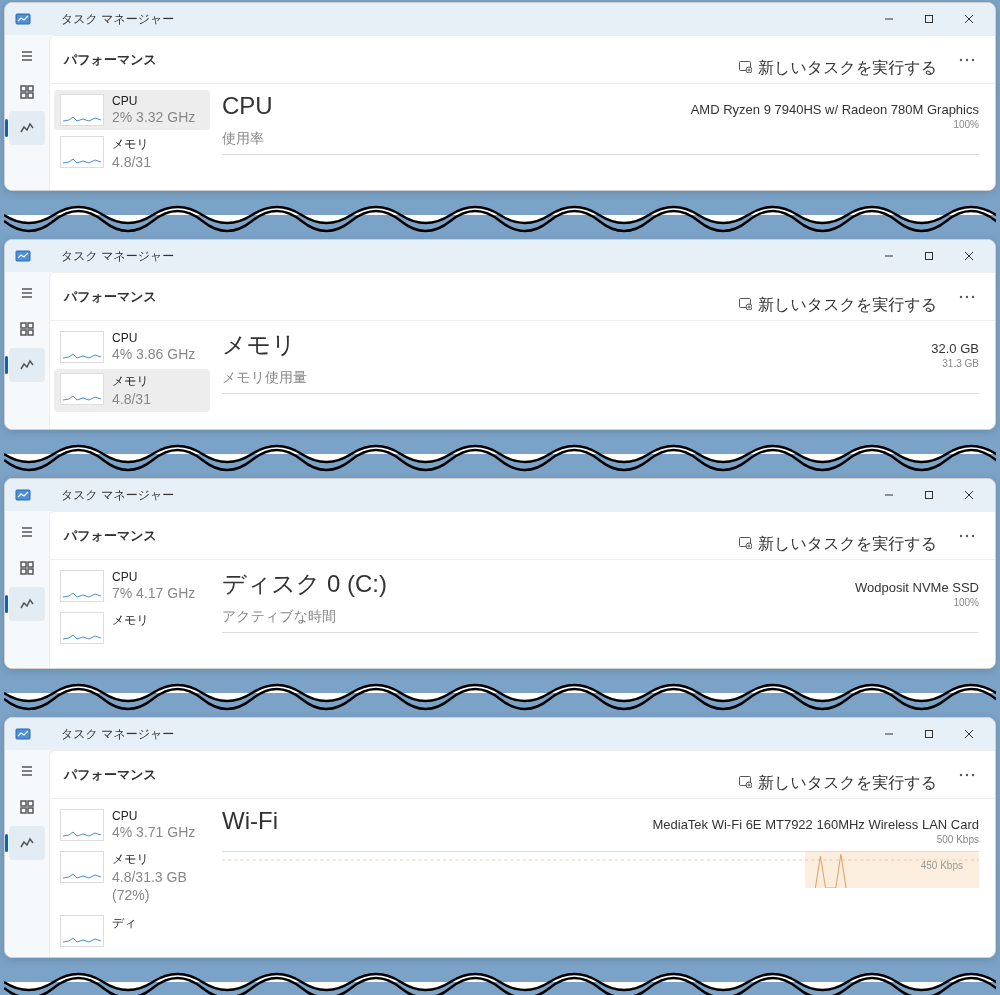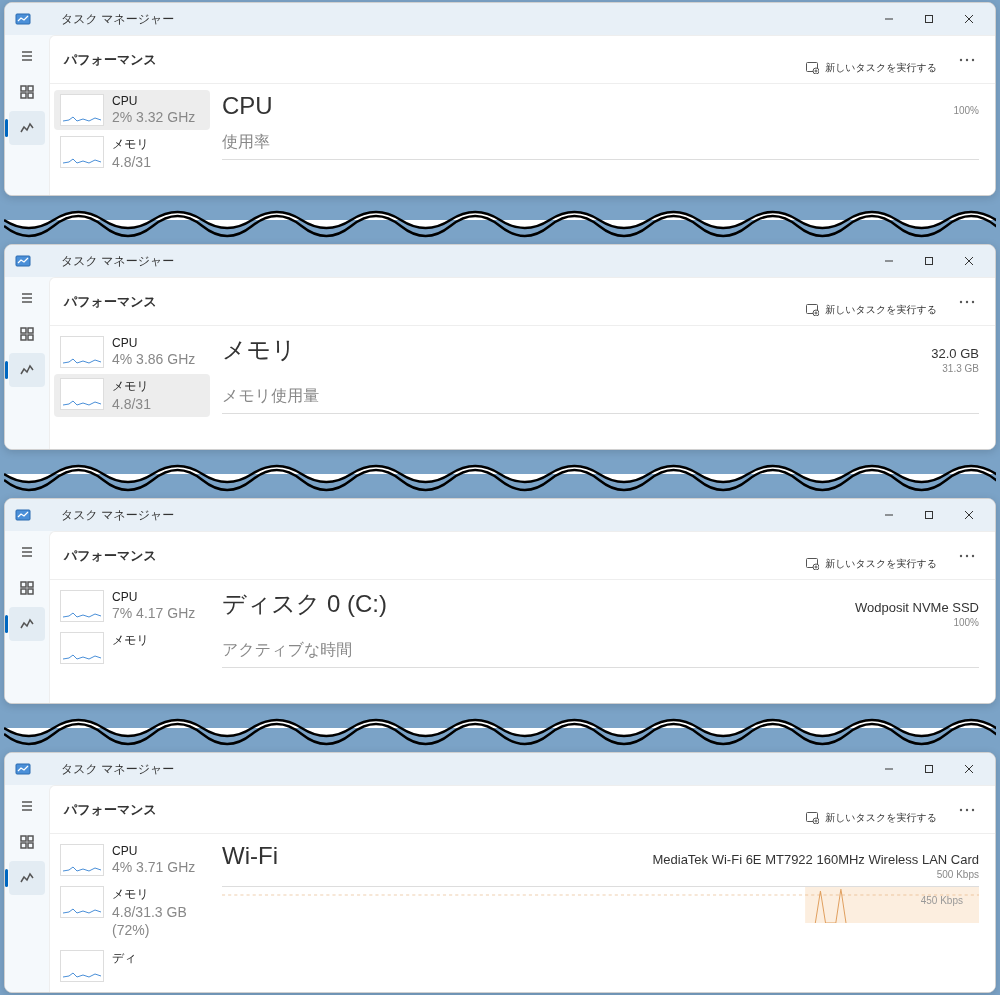--- a/index.html
+++ b/index.html
@@ -20,40 +20,40 @@
 .navrail { width: 44px; display:flex; flex-direction:column; padding-top:4px; gap: 2px; }
 .nav-item { width: 36px; height: 34px; display:flex; align-items:center; justify-content:center; border-radius:4px; margin-left:4px; }
 .nav-item.selected { background: #e3ecf3; position:relative; }
 .nav-item.selected::before { content:''; position:absolute; left:-4px; top:8px; bottom:8px; width:3px; background:#0067c0; border-radius:2px; }
 .nav-item svg { width:16px; height:16px; stroke:#555; fill:none; stroke-width:1.5; }
 
 .main { flex:1; background: #ffffff; border-radius: 6px 0 0 0; display:flex; flex-direction:column; border-left:1px solid #eee; border-top:1px solid #eee; }
 
 .page-header { height: 48px; display:flex; align-items:center; padding: 0 14px; border-bottom:1px solid #eee; }
 .page-title { font-size: 13px; font-weight: 600; flex:1; }
-.new-task { display:flex; align-items:center; gap:6px; font-size:10px; padding:4px 8px; border-radius:4px;margin-top:17px; }
+.new-task { display:flex; align-items:center; gap:6px; font-size:16px; padding:4px 8px; border-radius:4px;margin-top:17px; }
 .new-task svg { width:14px; height:14px; }
 .more { width:28px; height:28px; display:flex; align-items:center; justify-content:center; margin-left:8px; }
 
 .perf-body { display:flex;justify-content:center; }
 .sidebar { width: 164px; padding: 4px 2px; }
 .perf-item { display:flex; gap:8px; padding: 4px 6px; margin: 2px 2px; border-radius: 4px; }
 .perf-item.selected { background:#ededed; }
 .thumb { width: 44px; height: 32px; background:#fff; border:1px solid #ddd; position:relative; flex-shrink:0; }
 .thumb .spark { position:absolute; left:0; right:0; bottom:2px; }
 .perf-item-text .t1 { font-size:12px; color:#222; }
 .perf-item-text .t2 { font-size:14px; color:#888; line-height:1.3; }
 
 .detail { flex:1; padding: 8px 16px 0 8px; }
 .detail-head { display:flex; align-items:baseline; }
 .detail-title { font-size: 24px; font-weight: 400; }
 .detail-right { margin-left:auto; text-align:right; }
 .detail-right .d1 { font-size:13px; color:#333; }
 .detail-right .d2 { font-size:10px; color:#888; margin-top:2px; }
-.detail-sub { font-size:16px; color:#888; margin-top:12px; }
+.detail-sub { font-size:14px; color:#888; margin-top:0; }
 .chartarea { margin-top:6px; height:36px; border-top:1px solid #ddd; background:linear-gradient(#fff,#fff); position:relative; }
 .axis-label { position:absolute; right:16px; font-size:10px; color:#999; }
 
 .wave-sep { height: 40px; position: relative; overflow: hidden; margin: 4px 4px; }
 .wave-sep svg { width:100%; height:40px; }
 </style>
 </head>
 <body>
 
 <div id="root">
@@ -148,20 +148,21 @@
       <div class="perf-item-text">
         <div class="t1">メモリ</div>
         <div class="t2">4.8/31</div>
       </div>
     </div>
             </div>
           <div class="detail">
             <div class="detail-head">
               <div class="detail-title">CPU</div>
               <div class="detail-right">
+                <div class="d1">AMD Ryzen 9 7940HS w/ Radeon 780M Graphics</div>
                 <div class="d2">100%</div>
               </div>
             </div>
             <div class="detail-sub">使用率</div>
             <div class="chartarea"></div>
           </div>
         </div>
       </div>
     </div>
   </div>

